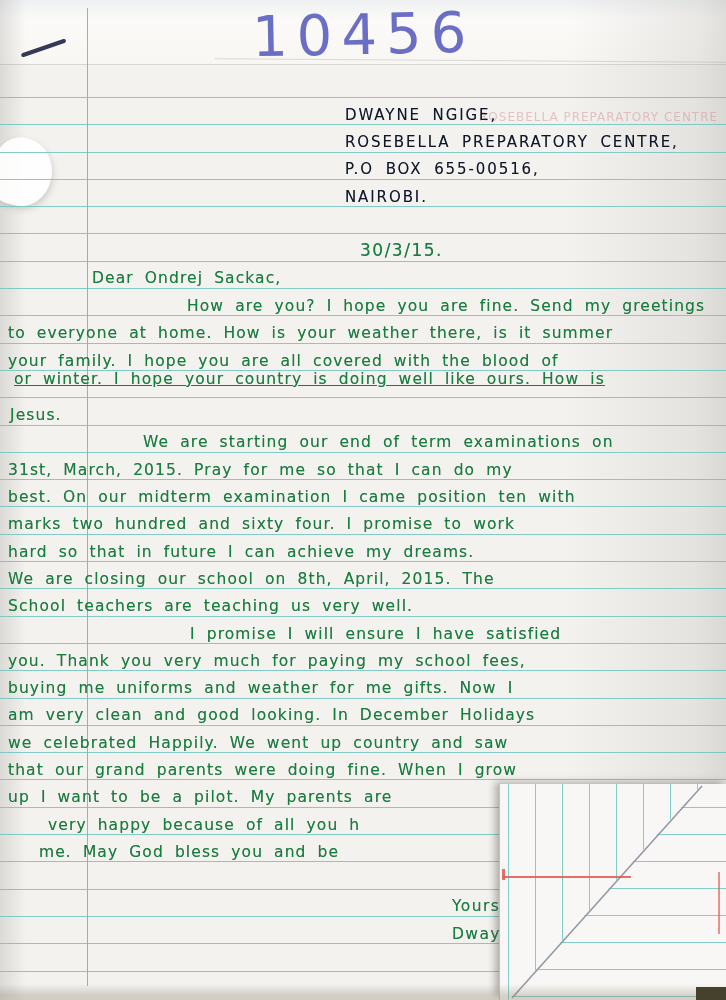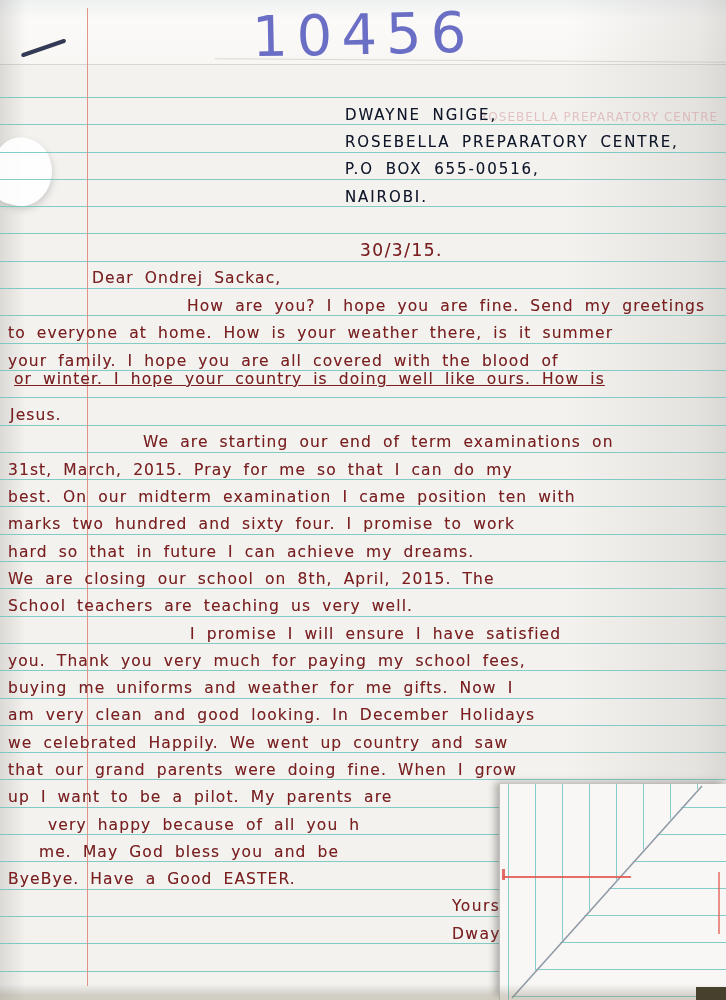--- a/index.html
+++ b/index.html
@@ -24,21 +24,21 @@
   .bottom-edge{position:absolute;left:0;bottom:0;width:726px;height:16px;
     background:linear-gradient(to bottom,rgba(0,0,0,0),rgba(135,125,108,.30) 70%,rgba(170,160,135,.45));z-index:4;}
   .scanner-corner{position:absolute;right:0;bottom:0;width:30px;height:13px;
     background:#45412c;z-index:5;}
   
   .rules{position:absolute;left:0;top:97px;width:726px;height:892px;z-index:1;
     background:repeating-linear-gradient(to bottom,rgba(110,196,190,.85) 0 1px,rgba(0,0,0,0) 1px 27.3px);}
   .margin-line{position:absolute;left:87px;top:8px;width:1px;height:978px;
     background:rgba(224,138,128,.9);z-index:1;}
   
-  .hw{position:absolute;white-space:nowrap;color:#7f1d1d;font-size:15.5px;
+  .hw{position:absolute;white-space:nowrap;color:#15803d;font-size:15.5px;
     letter-spacing:1.1px;word-spacing:5px;z-index:2;
     text-shadow:0 0 .4px rgba(90,90,100,.55);}
   .hw.addr{font-size:15px;letter-spacing:1.9px;color:#0f172a;}
   .hw.date{font-size:17px;letter-spacing:1.5px;}
   .hw.sig{letter-spacing:1.4px;}
   .code{position:absolute;left:252px;top:2px;color:#6a6ec5;font-size:56px;
     letter-spacing:9px;transform:rotate(-1.2deg);z-index:2;font-weight:400;}
   .ghost{position:absolute;left:479px;bottom:876px;color:rgba(203,128,134,.42);
     font-size:12px;letter-spacing:1px;white-space:nowrap;z-index:1;}
   .pen-dash{position:absolute;left:20px;top:46px;width:47px;height:3.5px;
@@ -104,21 +104,20 @@
   <div class="hw" style="left:190px;bottom:357px;">I promise I will ensure I have satisfied</div>
   <div class="hw" style="left:8px;bottom:385px;">School teachers are teaching us very well.</div>
   <div class="hw" style="left:8px;bottom:330px;">you. Thank you very much for paying my school fees,</div>
   <div class="hw" style="left:8px;bottom:303px;">buying me uniforms and weather for me gifts. Now I</div>
   <div class="hw" style="left:8px;bottom:276px;">am very clean and good looking. In December Holidays</div>
   <div class="hw" style="left:8px;bottom:248px;">we celebrated Happily. We went up country and saw</div>
   <div class="hw" style="left:8px;bottom:221px;">that our grand parents were doing fine. When I grow</div>
   <div class="hw" style="left:8px;bottom:194px;">up I want to be a pilot. My parents are</div>
   <div class="hw" style="left:8px;bottom:166px;margin-left:40px;">very happy because of all you h</div>
   <div class="hw" style="left:12px;bottom:139px;margin-left:27px;">me. May God bless you and be</div>
-  <div class="hw" style="left:8px;bottom:112px;">ByeBye. Have a Good EASTER.</div>
 
   <div class="hw sig" style="left:452px;bottom:85px;">Yours</div>
   <div class="hw sig" style="left:452px;bottom:57px;">Dway</div>
 
   <div class="fold">
     <div class="vrules"></div>
     <div class="hrules"></div>
     <svg class="diag" width="227" height="216" viewBox="0 0 227 216">
       <line x1="202" y1="2" x2="12" y2="214" stroke="#919ba7" stroke-width="1.6"></line>
     </svg>

